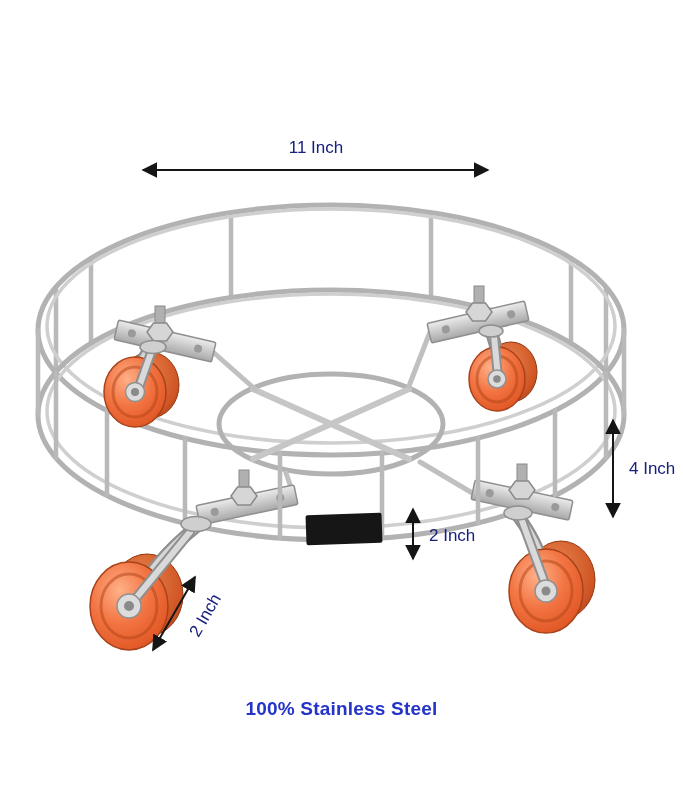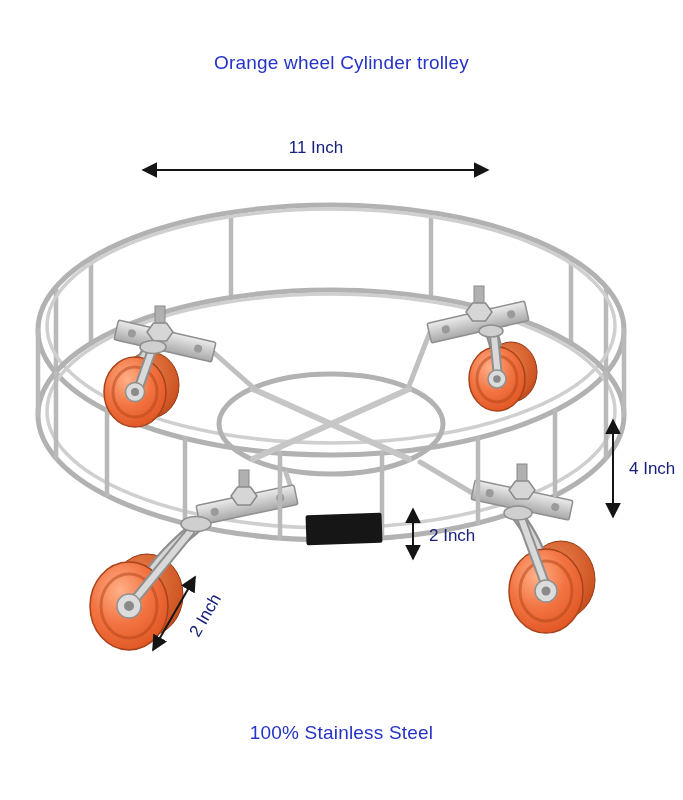--- a/index.html
+++ b/index.html
@@ -22,21 +22,21 @@
   }
   .caption {
     position: absolute;
     width: 100%;
     text-align: center;
     color: var(--accent);
     font-size: 19px;
     letter-spacing: 0.2px;
   }
   .caption.title  { top: 52px; }
-  .caption.footer { top: 722px; }
+  .caption.footer { top: 698px; font-weight: bold; }
   svg.illustration { position: absolute; inset: 0; }
 
   
   .wire  { fill: none; stroke: #b2b2b2; stroke-width: 5; }
   .wire2 { fill: none; stroke: #cfcfcf; stroke-width: 3.5; }
   .post  { stroke: #b9b9b9; stroke-width: 4.5; stroke-linecap: round; }
   .bar   { stroke: #c0c0c0; stroke-width: 5; stroke-linecap: round; }
   .cross { fill: none; stroke: #c6c6c6; stroke-width: 6; stroke-linecap: round; }
 
   
@@ -61,21 +61,20 @@
     font-family: "Liberation Sans", sans-serif;
     font-size: 17px;
     fill: var(--dim);
   }
 </style>
 </head>
 <body>
 
 <div class="stage">
 
-  <div class="caption title">Orange wheel Cylinder trolley</div>
 
   <svg class="illustration" width="683" height="800" viewBox="0 0 683 800" role="img" aria-label="Round stainless steel cylinder trolley frame with inner ring, cross brace and four orange swivel caster wheels">
 
     <defs>
       <linearGradient id="steelG" x1="0" y1="0" x2="0" y2="1">
         <stop offset="0" stop-color="#ececec"></stop>
         <stop offset="1" stop-color="#a8a8a8"></stop>
       </linearGradient>
       <radialGradient id="wheelG" cx="0.38" cy="0.32" r="0.85">
         <stop offset="0" stop-color="#ffb088"></stop>

